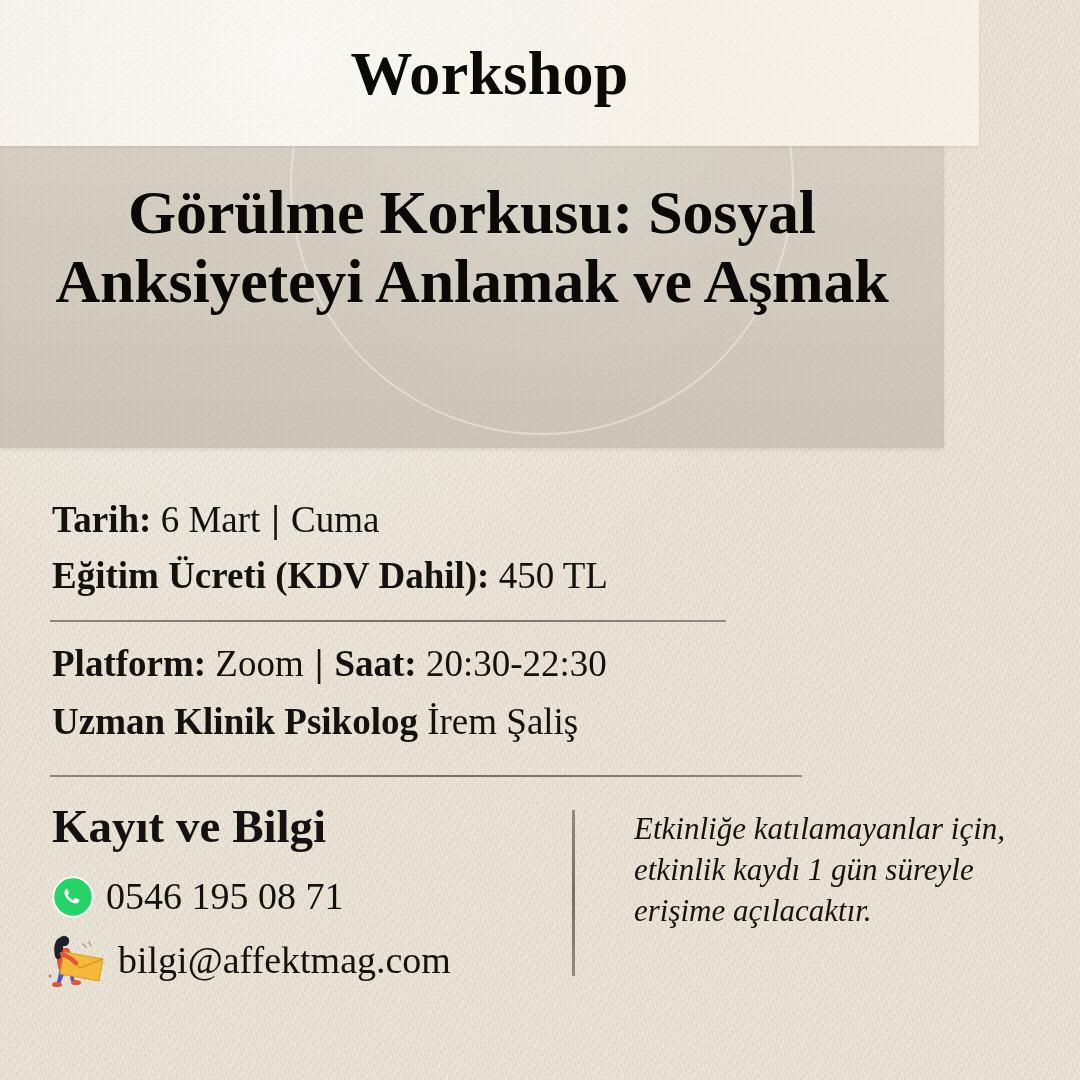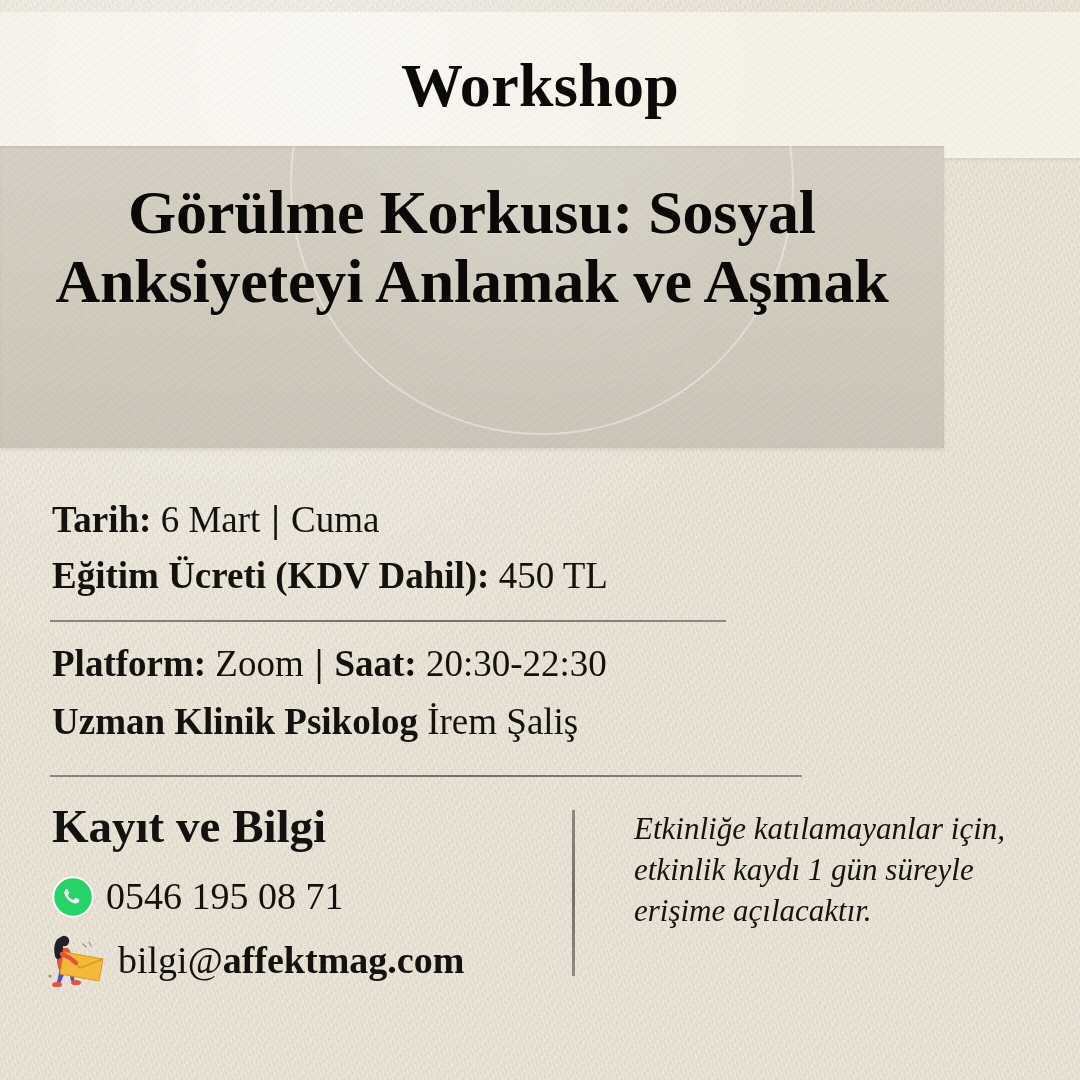--- a/index.html
+++ b/index.html
@@ -26,21 +26,21 @@
   }
   .grain2{
     position:absolute;inset:0;pointer-events:none;
     background-image:
       repeating-linear-gradient(73deg, rgba(255,255,255,.35) 0 1px, rgba(255,255,255,0) 1px 4px),
       repeating-linear-gradient(-64deg, rgba(255,255,255,.28) 0 1px, rgba(255,255,255,0) 1px 6px);
     opacity:.7;
   }
   
   #header{
-    position:absolute;left:0;top:12px;width:1080px;height:146px;
+    position:absolute;left:0;top:0;width:979px;height:146px;
     background:
       radial-gradient(circle at 30% 40%, rgba(255,255,255,.7), rgba(255,255,255,0) 60%),
       #faf6ec;
     display:flex;align-items:center;justify-content:center;
     box-shadow:0 2px 3px rgba(90,80,60,.10);
     overflow:hidden;
   }
   #header .grain{opacity:.55;}
   #workshop-title{
     position:relative;z-index:3;
@@ -95,21 +95,21 @@
   #rule-2{top:327px;width:752px;}
   
   #contact{position:absolute;left:52px;top:355px;width:500px;}
   #kayit-heading{
     font-size:47px;font-weight:bold;color:#141210;line-height:1;margin-bottom:26px;
   }
   .contact-row{
     display:flex;align-items:center;gap:12px;margin-bottom:14px;color:#14120e;
   }
   .contact-row .txt{font-size:38px;line-height:1.1;white-space:nowrap;}
-  .contact-row .txt b{font-weight:bold;}
+  .contact-row .txt b{font-weight:normal;}
   #whatsapp-icon{width:42px;height:42px;flex:0 0 42px;display:block;}
   #mail-illustration{width:62px;height:58px;flex:0 0 62px;display:block;margin-left:-8px;}
   
   #note-divider{
     position:absolute;left:572px;top:362px;width:3px;height:166px;
     background:linear-gradient(180deg,#8e8a84,#74706a,#8e8a84);
   }
   #note{
     position:absolute;left:634px;top:360px;width:392px;
     font-style:italic;font-size:31px;line-height:1.33;color:#16140f;

